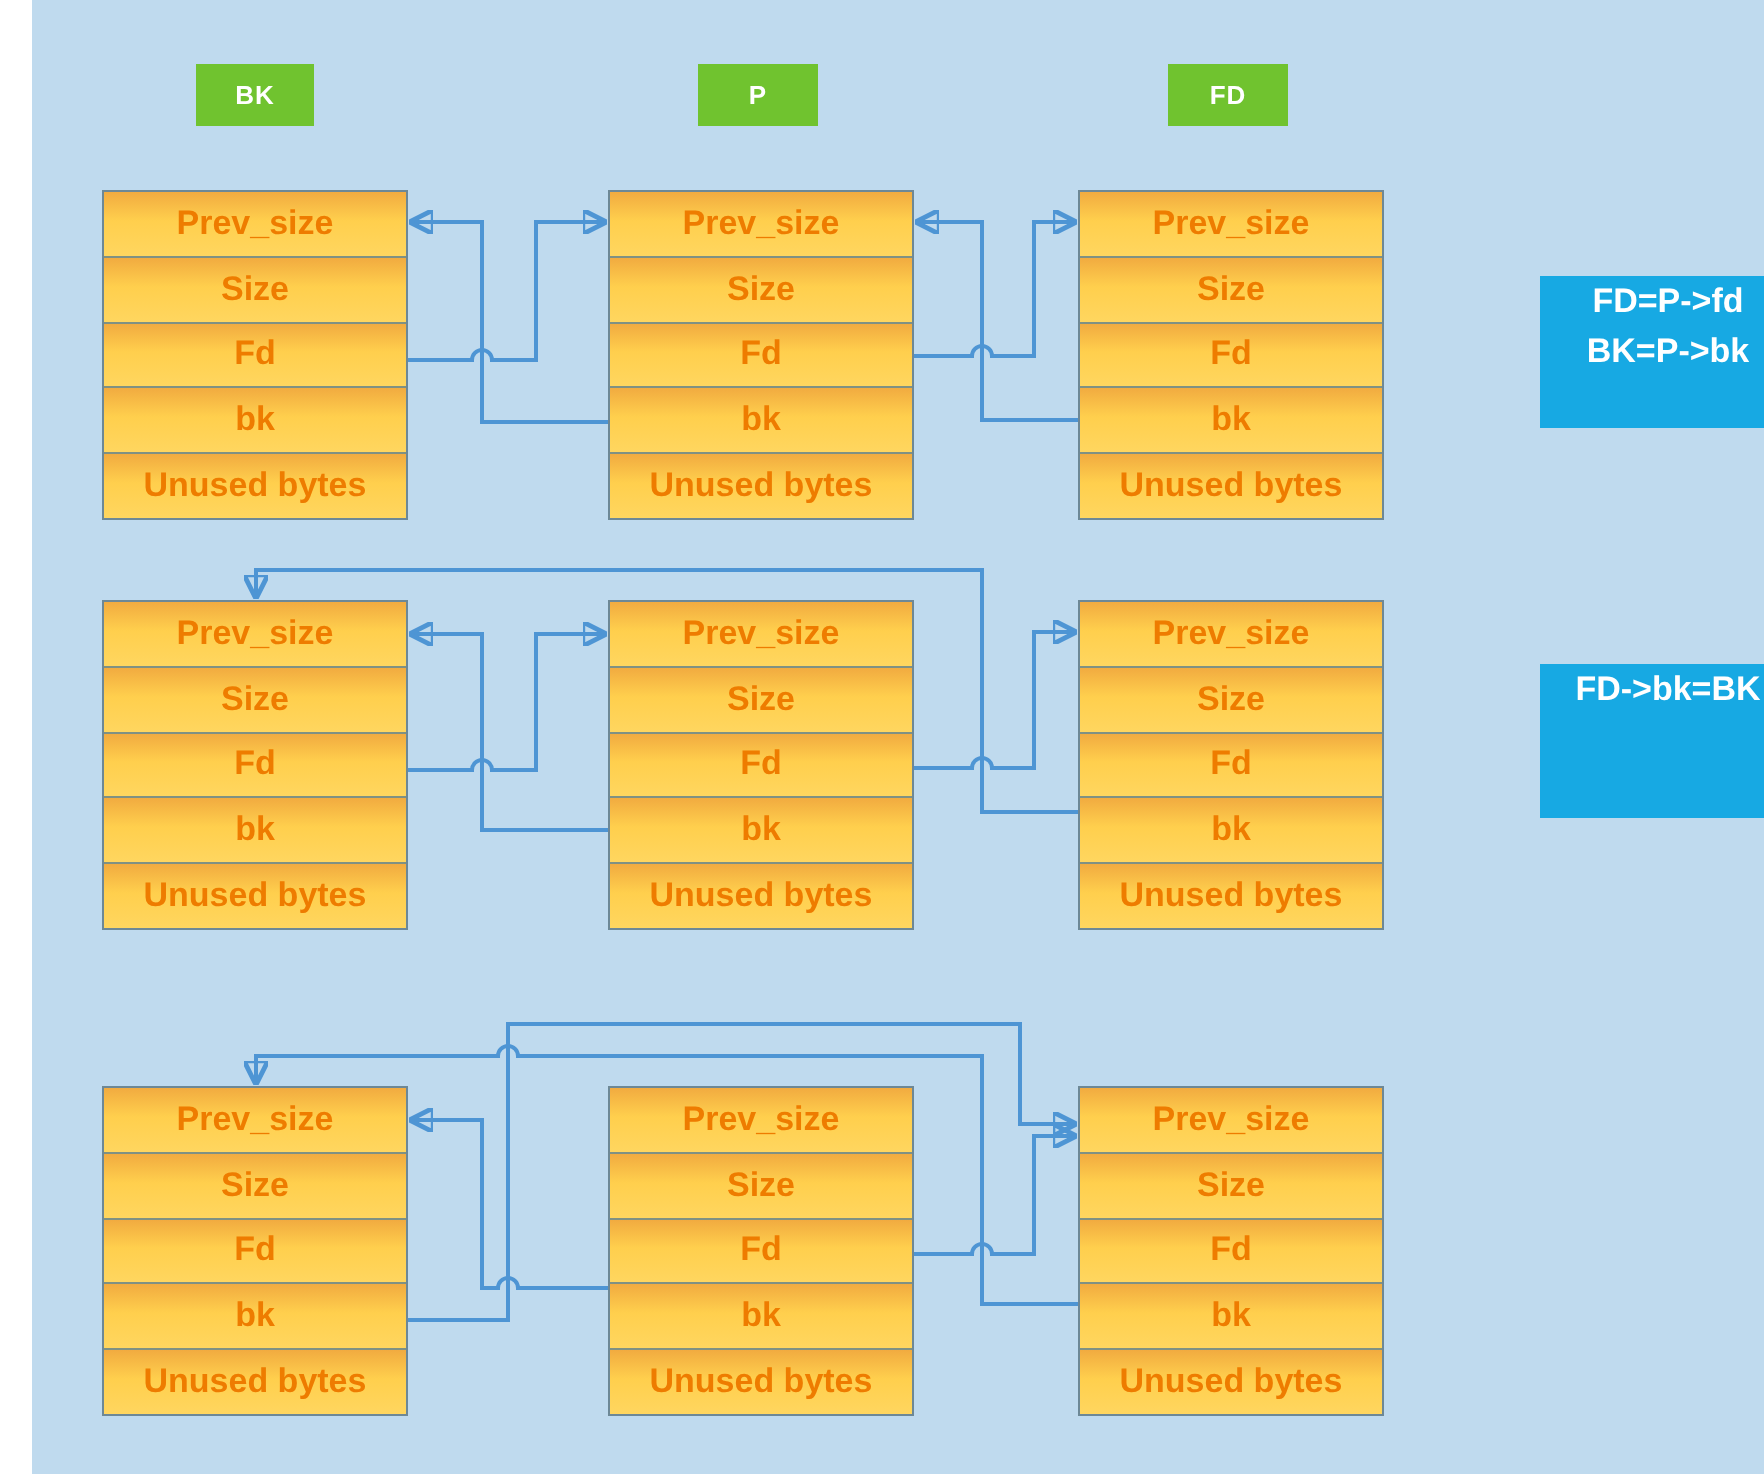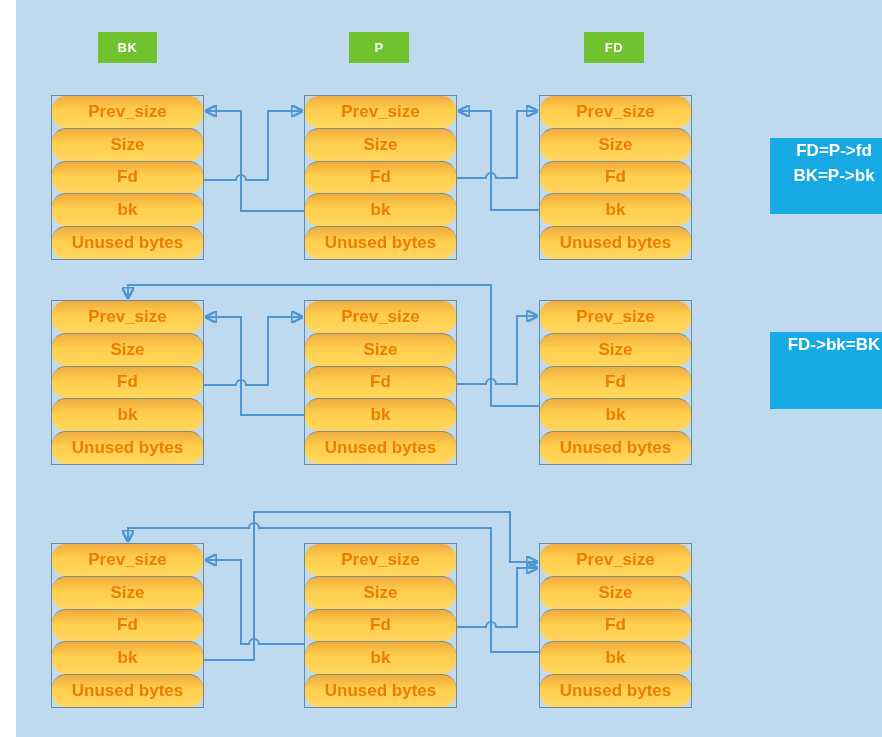--- a/index.html
+++ b/index.html
@@ -44,21 +44,20 @@
     box-sizing:border-box;
     display:flex;flex-direction:column;
   }
   .cell{
     flex:1;
     display:flex;align-items:center;justify-content:center;
     background:linear-gradient(180deg, var(--chunk-fill-top) 0%, var(--chunk-fill-mid) 45%, var(--chunk-fill-bottom) 100%);
     color:var(--chunk-text);
     font-size:17px;font-weight:bold;
     border-top:1px solid var(--chunk-border);
-    border-radius:14px;
   }
   .cell:first-child{border-top:none;}
   .note{
     position:absolute;
     left:754px;width:128px;
     background:var(--note-bg);
     color:var(--note-text);
     font-size:17px;font-weight:bold;
     display:flex;flex-direction:column;align-items:center;justify-content:flex-start;
     line-height:25px;

